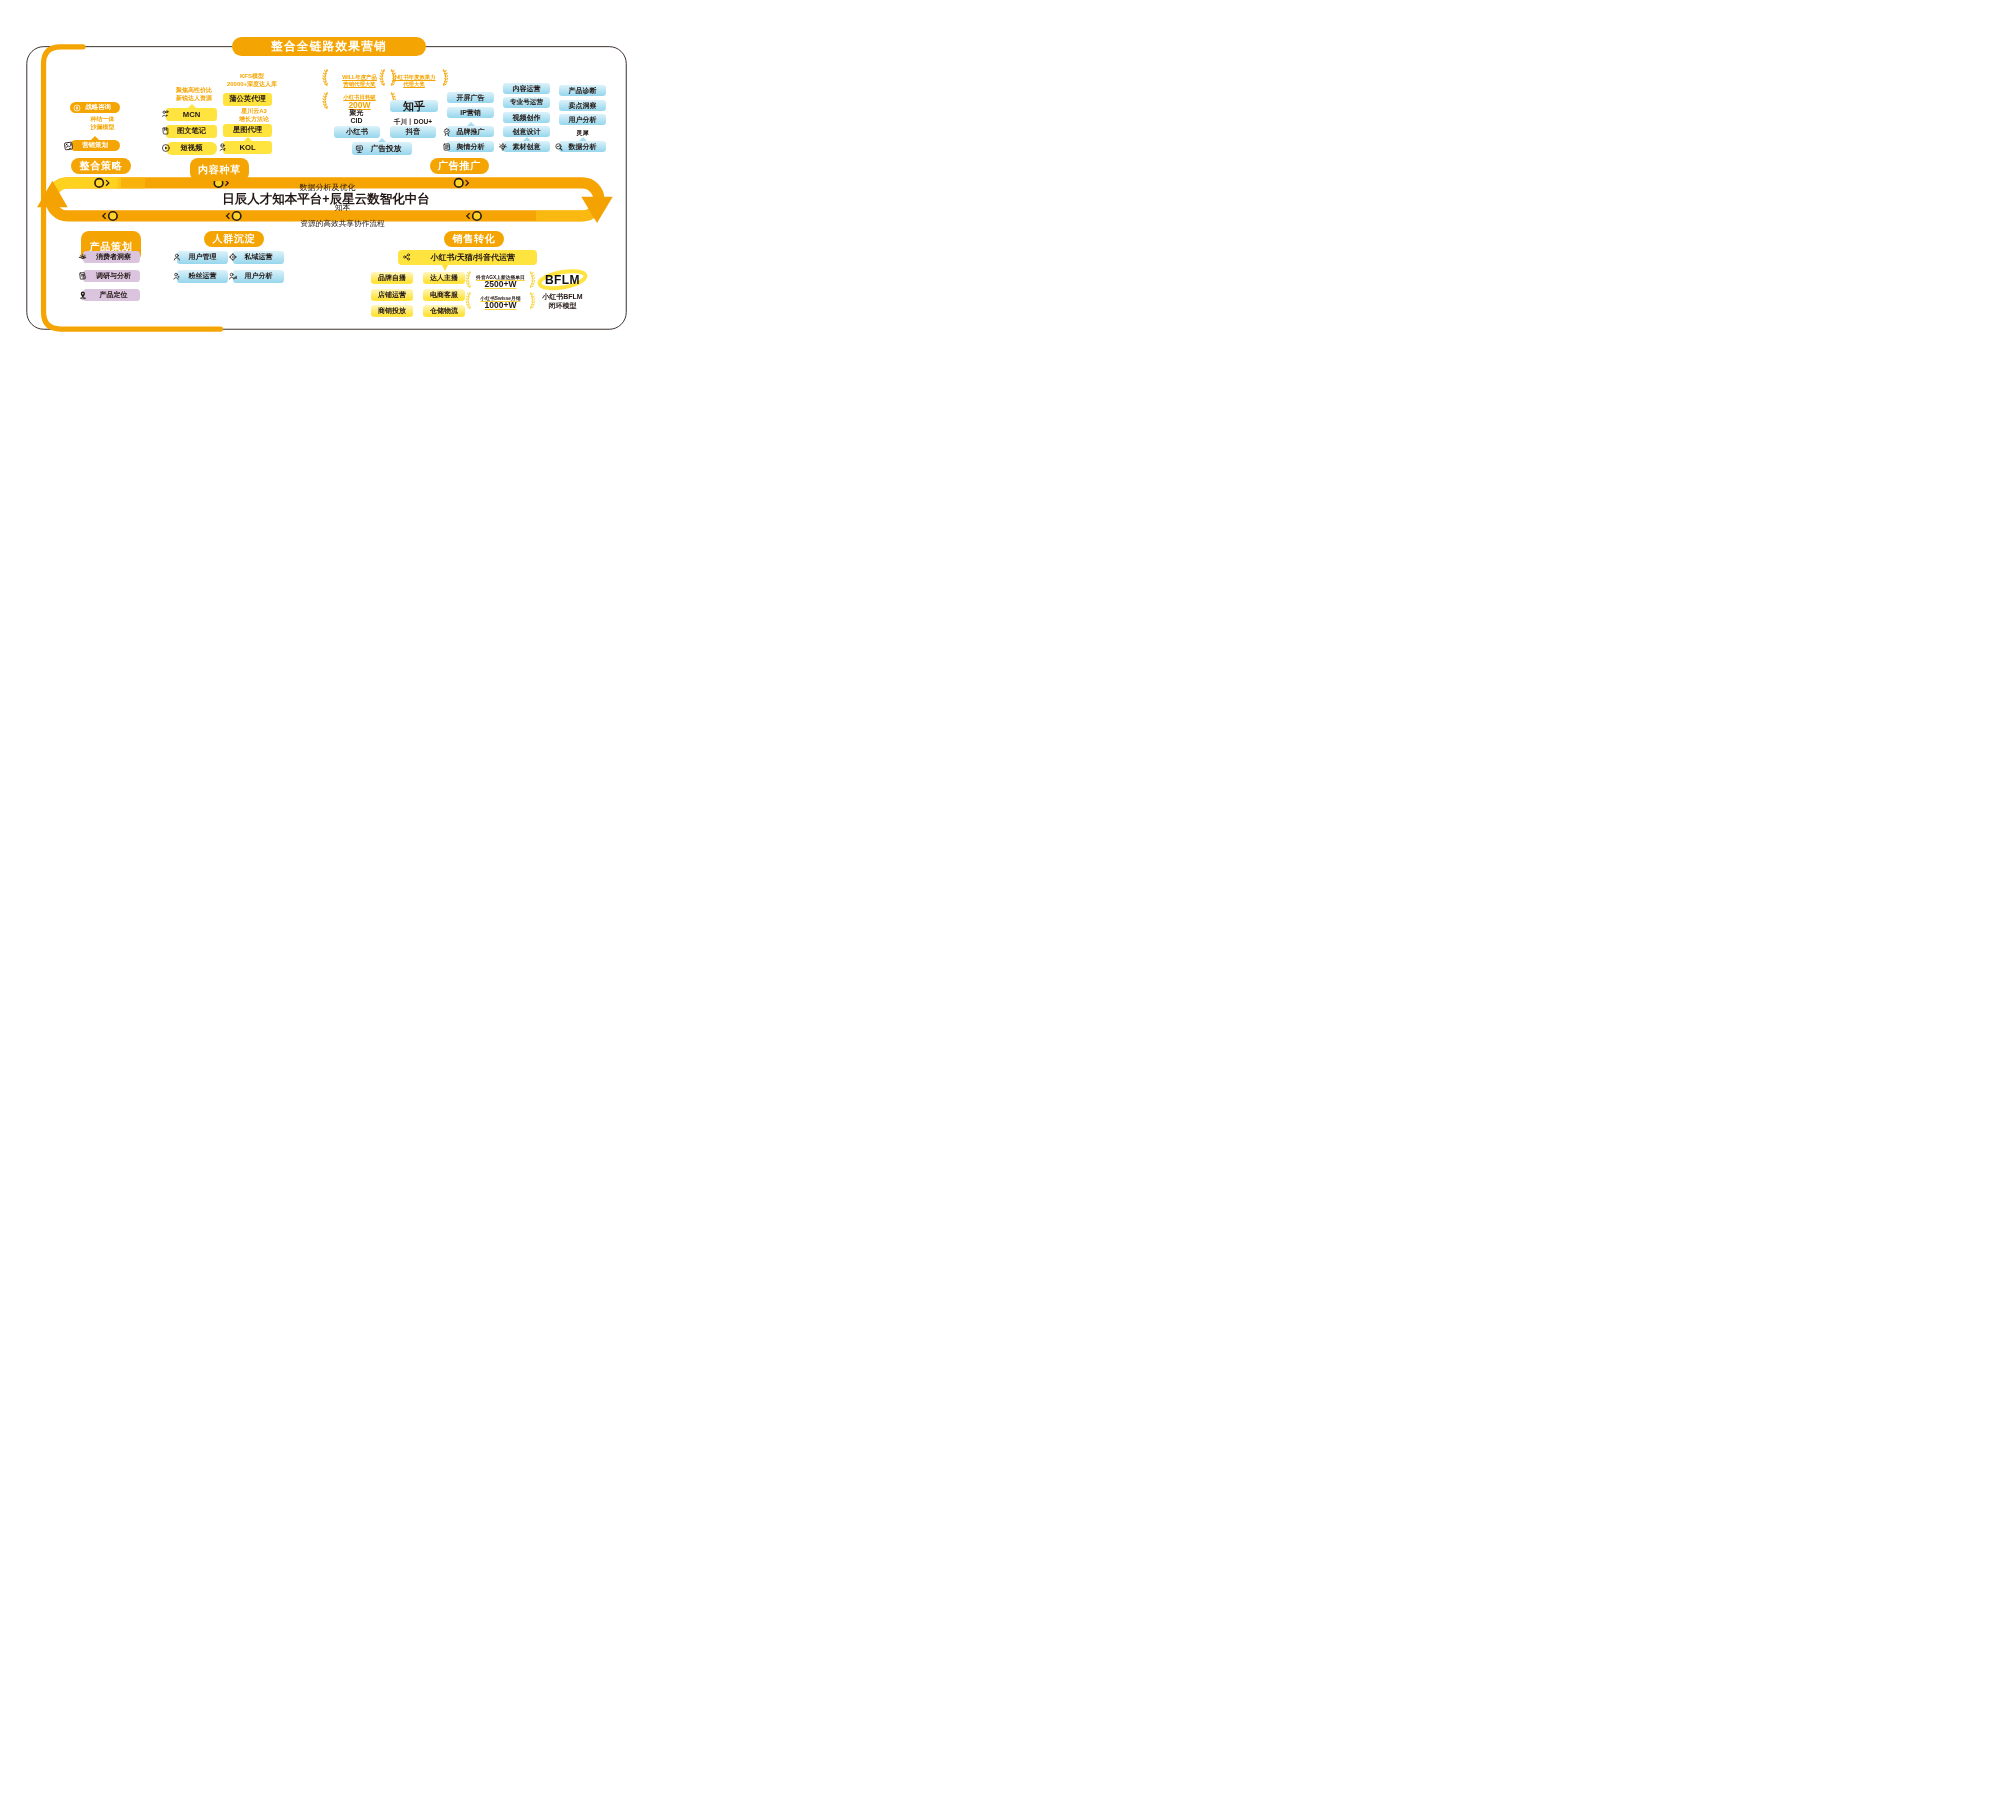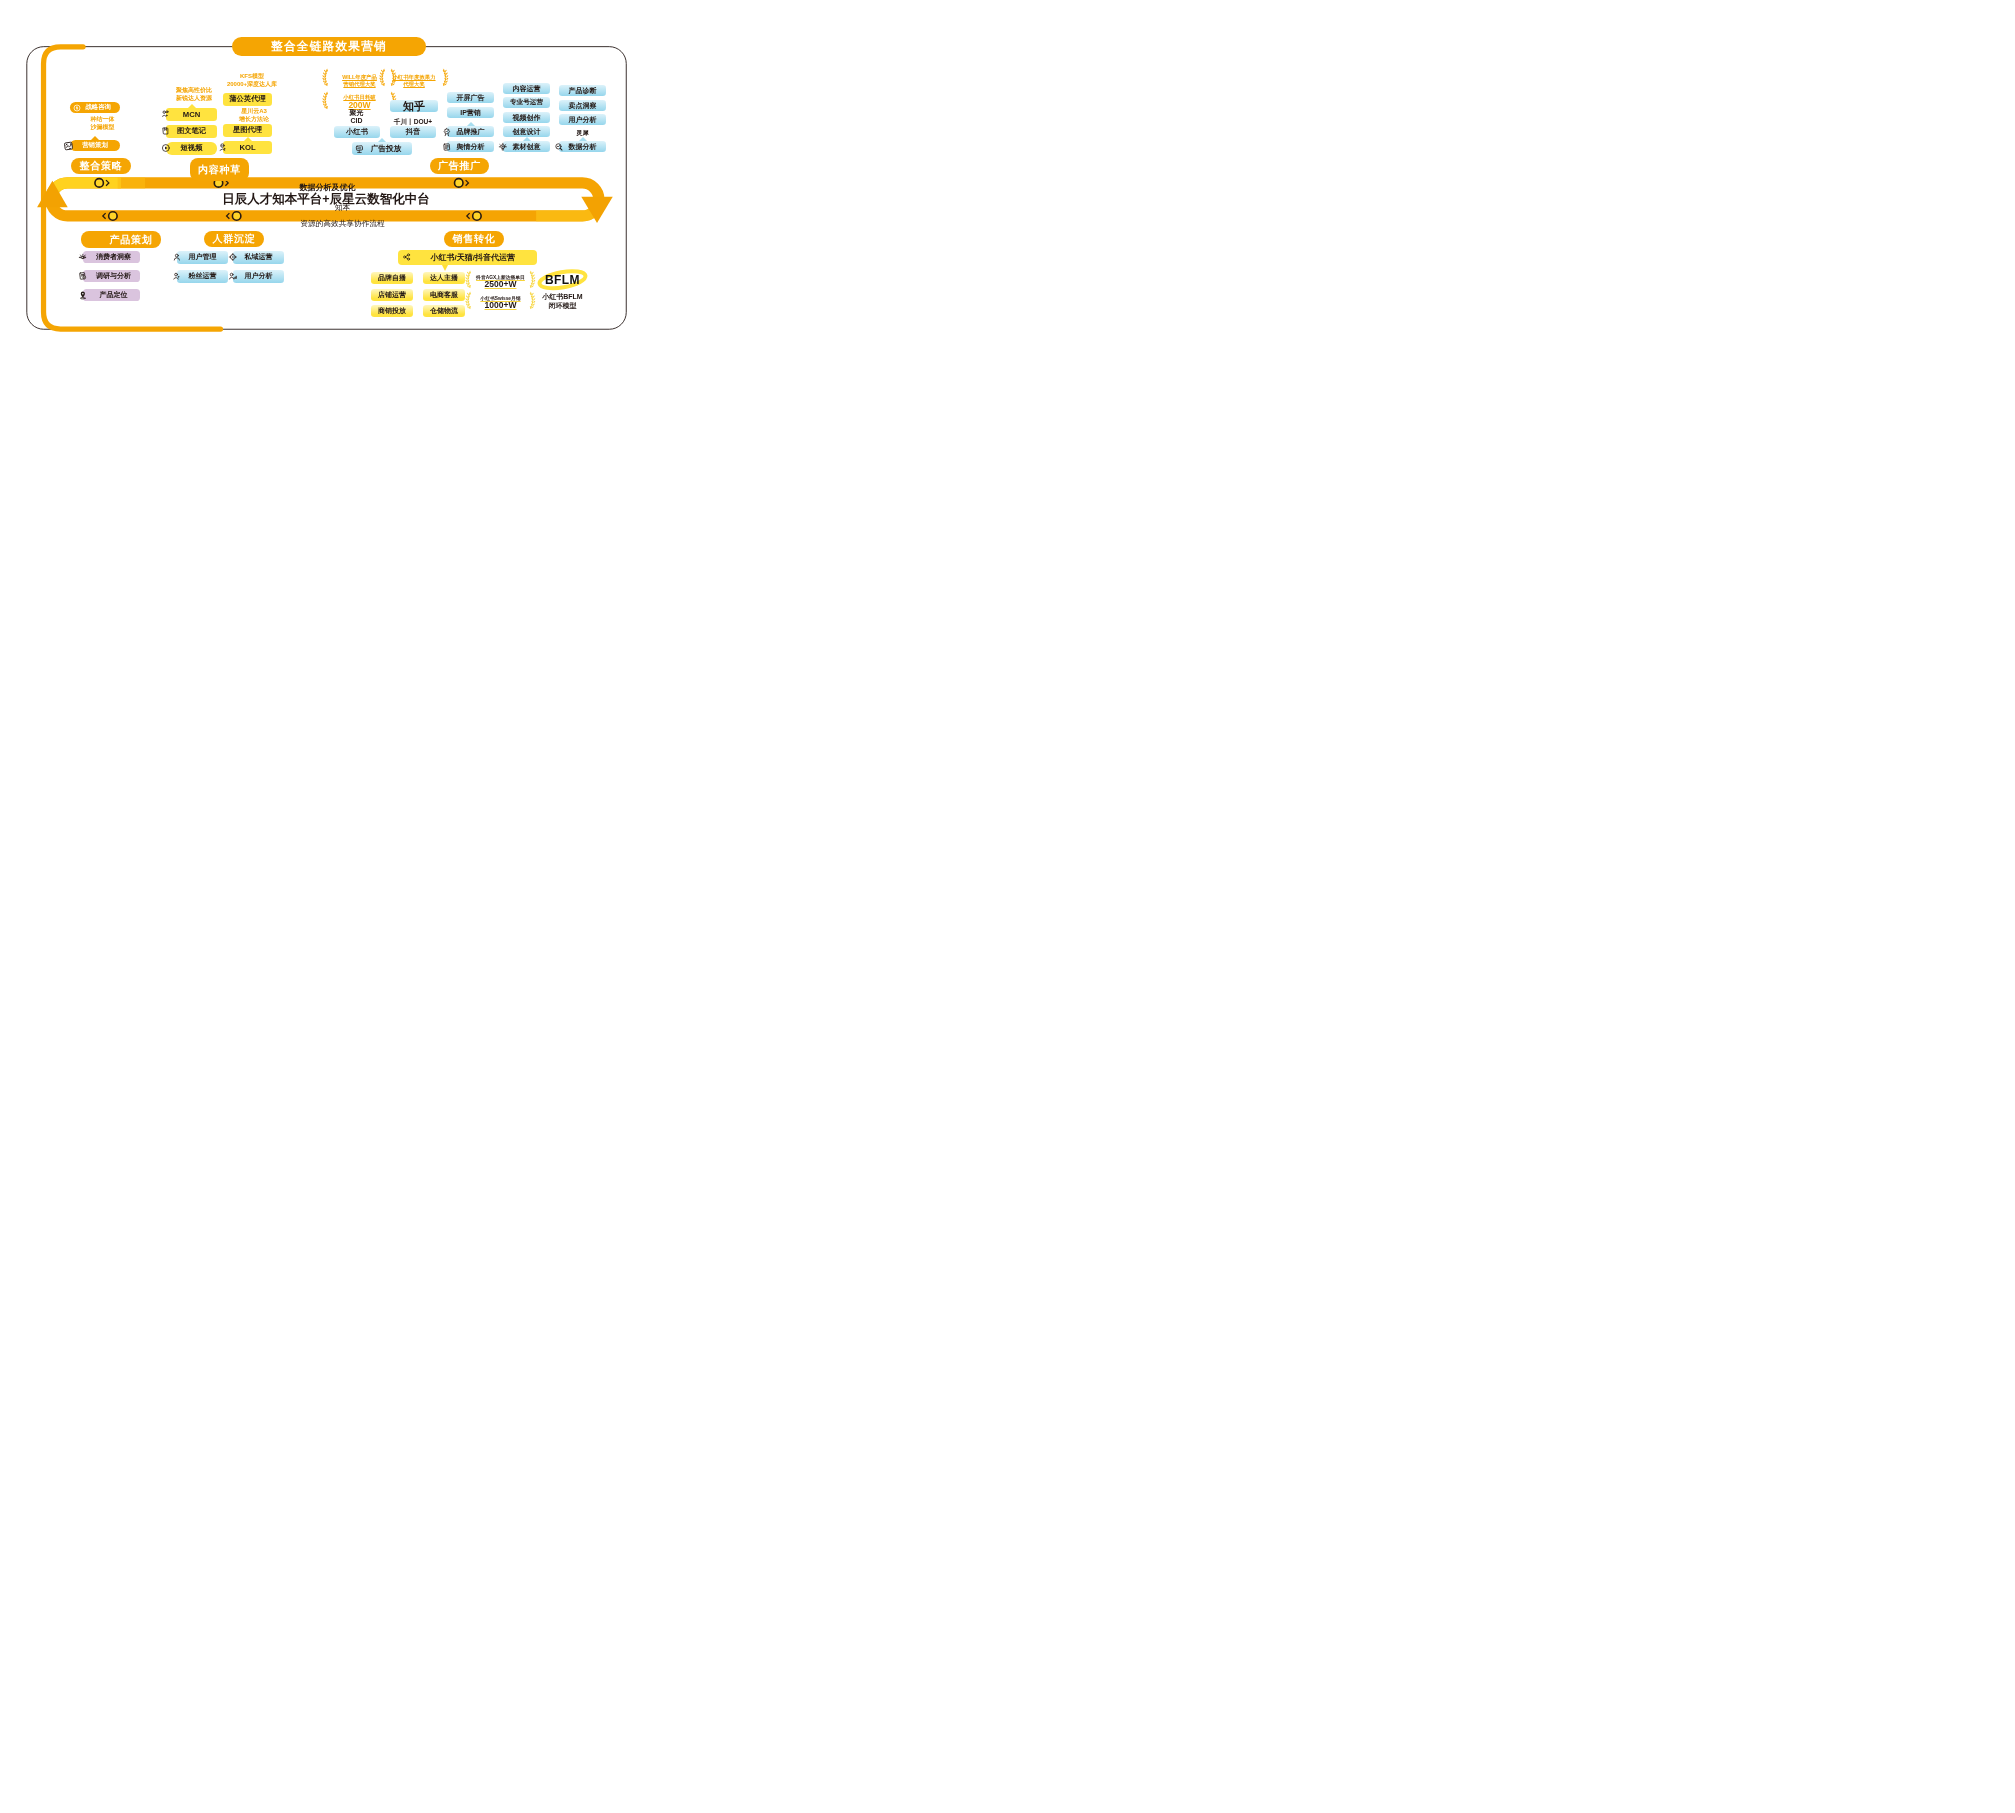--- a/index.html
+++ b/index.html
@@ -59,21 +59,21 @@
       <path d="M1155 446.5 l7 7 l-7 7" stroke-width="3.2"></path>
       <circle cx="280" cy="535.5" r="10.5" fill="#FFD428"></circle>
       <path d="M262 528.5 l-7 7 l7 7" stroke-width="3.2"></path>
       <circle cx="587" cy="535.5" r="10.5" fill="#FFD428"></circle>
       <path d="M569 528.5 l-7 7 l7 7" stroke-width="3.2"></path>
       <circle cx="1183" cy="535.5" r="10.5" fill="#FFD428"></circle>
       <path d="M1165 528.5 l-7 7 l7 7" stroke-width="3.2"></path>
     </g>
   </svg>
 
-  <div class="loop-text" style="left:283px;top:178px;width:89px;height:18px;font-size:8px;font-weight:700;">数据分析及优化</div>
+  <div class="loop-text" style="left:283px;top:178px;width:89px;height:18px;font-size:8px;font-weight:400;">数据分析及优化</div>
   <div class="loop-text" style="left:177px;top:188px;width:298px;height:22px;font-size:12.5px;font-weight:900;">日辰人才知本平台+辰星云数智化中台</div>
   <div class="loop-text" style="left:258px;top:211px;width:169px;height:10.5px;font-size:7.7px;font-weight:400;gap:6.4px;flex-direction:column;">
     <span>知本</span>
     <span>资源的高效共享协作流程</span>
   </div>
 
   <div class="abs" style="left:232px;top:37px;width:194px;height:19px;background:#F5A503;border-radius:9.7px;display:flex;align-items:center;justify-content:center;">
     <span style="color:#fff;font-size:11.7px;font-weight:900;letter-spacing:1.2px;">整合全链路效果营销</span>
   </div>
 
@@ -347,21 +347,21 @@
         <svg viewBox="0 0 24 24">
           <circle cx="11" cy="10.5" r="6.5" fill="none" stroke="#231815" stroke-width="1.9" stroke-linecap="round" stroke-linejoin="round"></circle>
           <path d="M7.5 12 l2 -2.6 1.7 2 2.6 -3.2" fill="none" stroke="#231815" stroke-width="1.9" stroke-linecap="round" stroke-linejoin="round"></path>
           <path d="M15.8 15.5 l4 4" stroke="#231815" stroke-width="2.6" stroke-linecap="round" fill="none"></path>
         </svg>
       </span>
     <span>数据分析</span>
   </div>
   <div class="heading" style="left:430px;top:158px;width:59px;height:15.7px;">广告推广</div>
 
-  <div class="heading" style="left:81px;top:231px;width:60px;height:17px;padding-left:20px;">产品策划</div>
+  <div class="heading" style="left:81px;top:231px;width:60px;height:31px;">产品策划</div>
   <div class="pill purple" style="left:83px;top:251px;width:57px;height:12px;font-size:7px;padding-left:4px;">
     <span class="ico">
         <svg viewBox="0 0 24 24">
           <path d="M4 13 Q12 6.5 20 13 Q12 19.5 4 13 Z" fill="none" stroke="#231815" stroke-width="1.9" stroke-linecap="round" stroke-linejoin="round"></path>
           <circle cx="12" cy="13" r="2.7" fill="none" stroke="#231815" stroke-width="1.9" stroke-linecap="round" stroke-linejoin="round"></circle>
           <path d="M6.2 7.2 l1.4 1.7 M12 5.2 v2.2 M17.8 7.2 l-1.4 1.7" fill="none" stroke="#231815" stroke-width="1.9" stroke-linecap="round" stroke-linejoin="round"></path>
         </svg>
       </span>
     <span>消费者洞察</span>
   </div>

